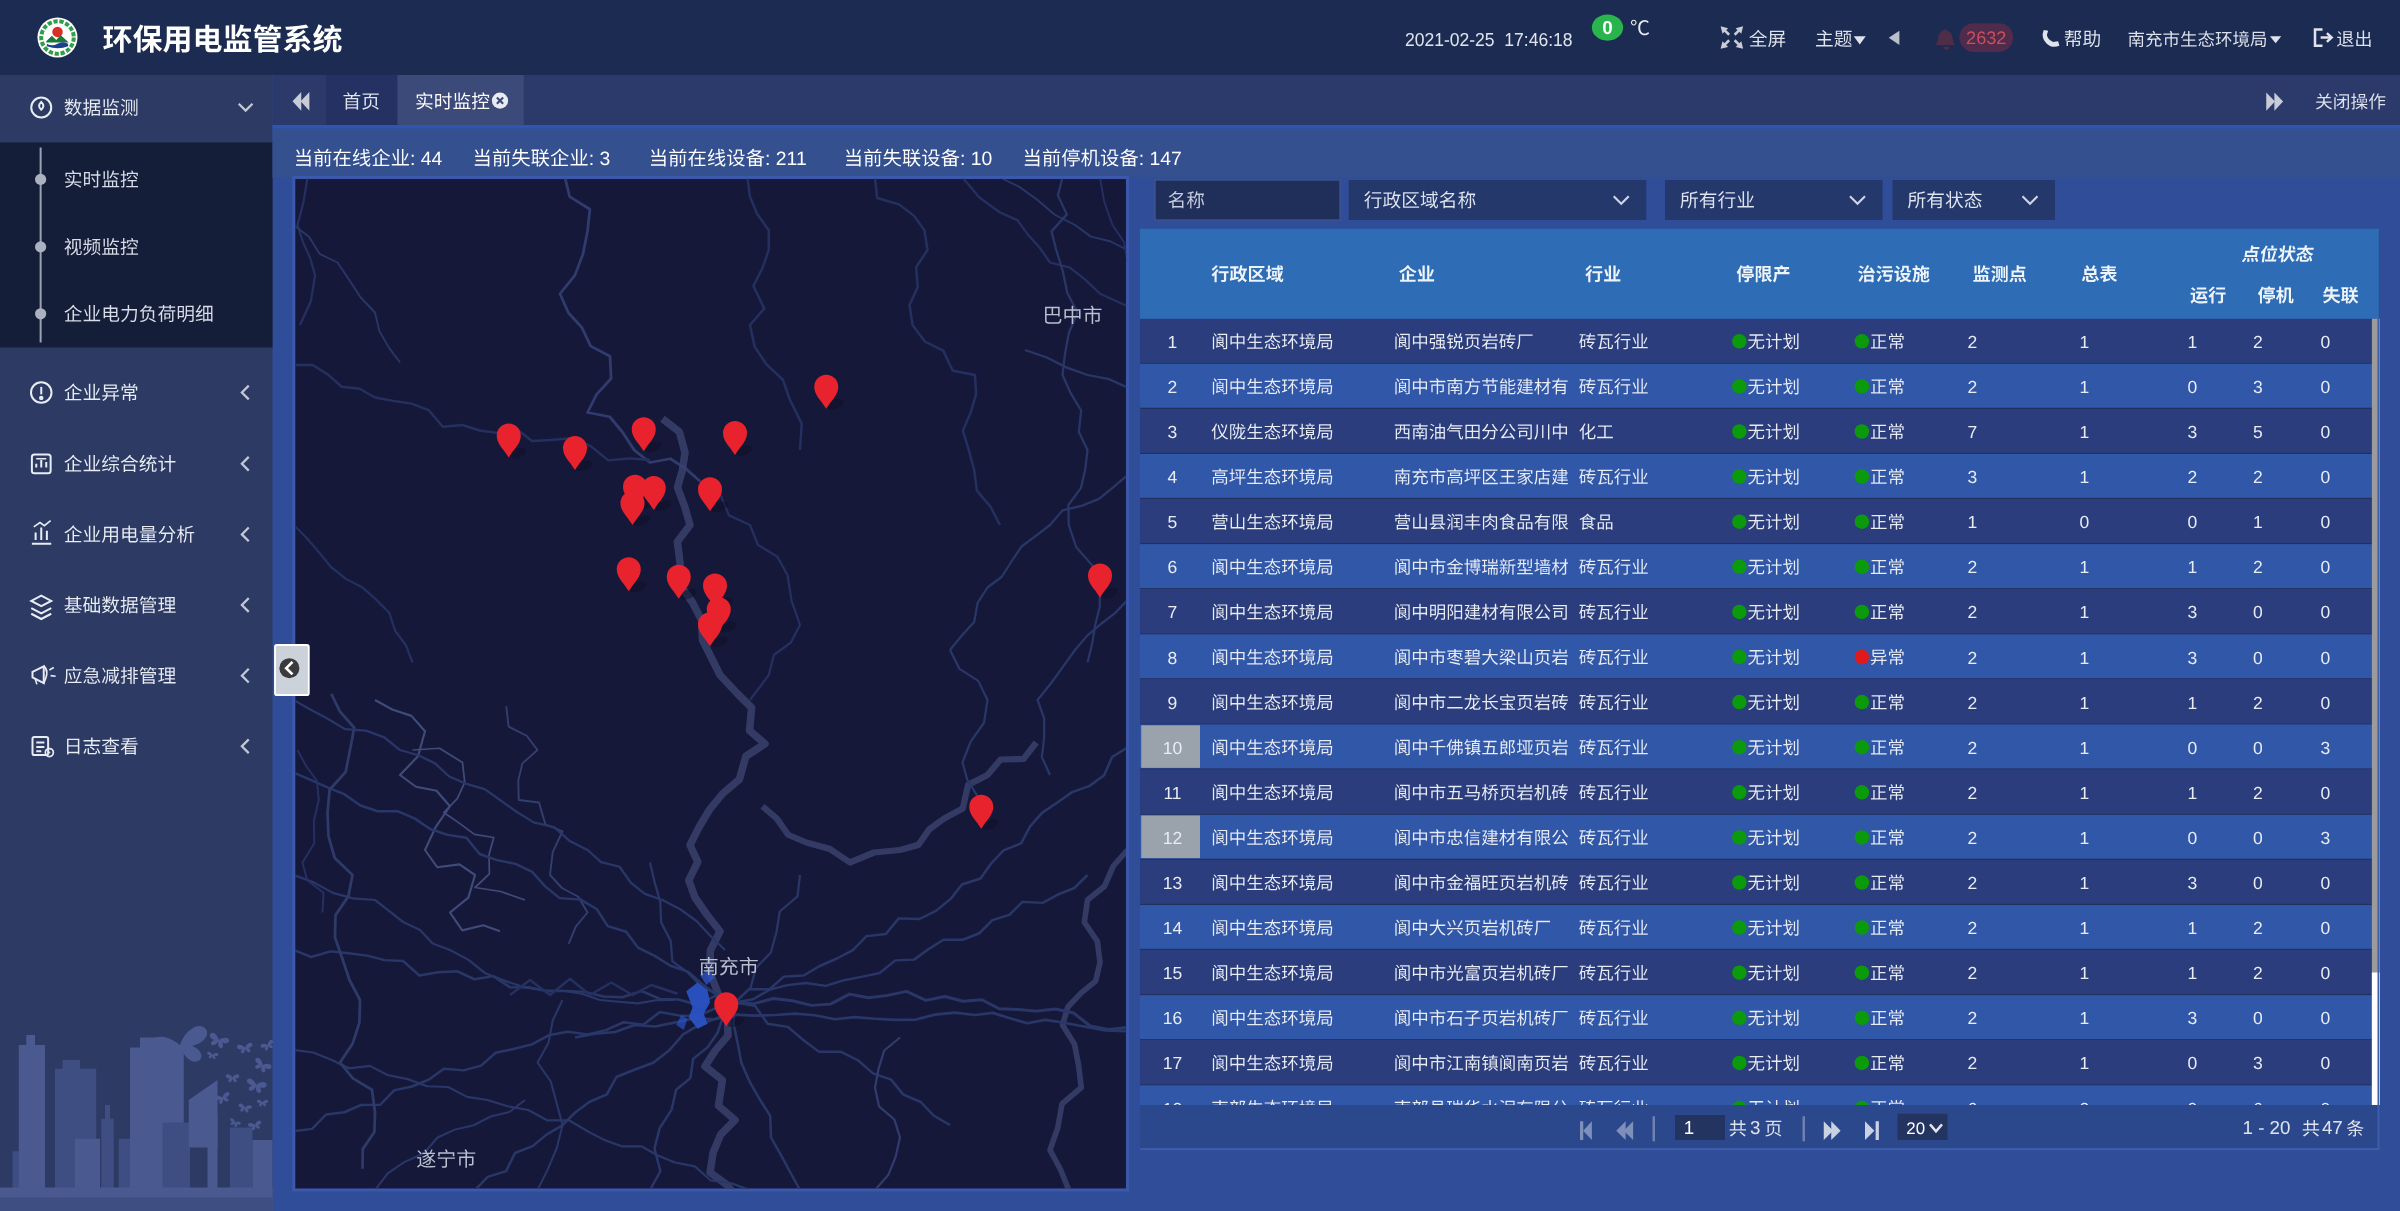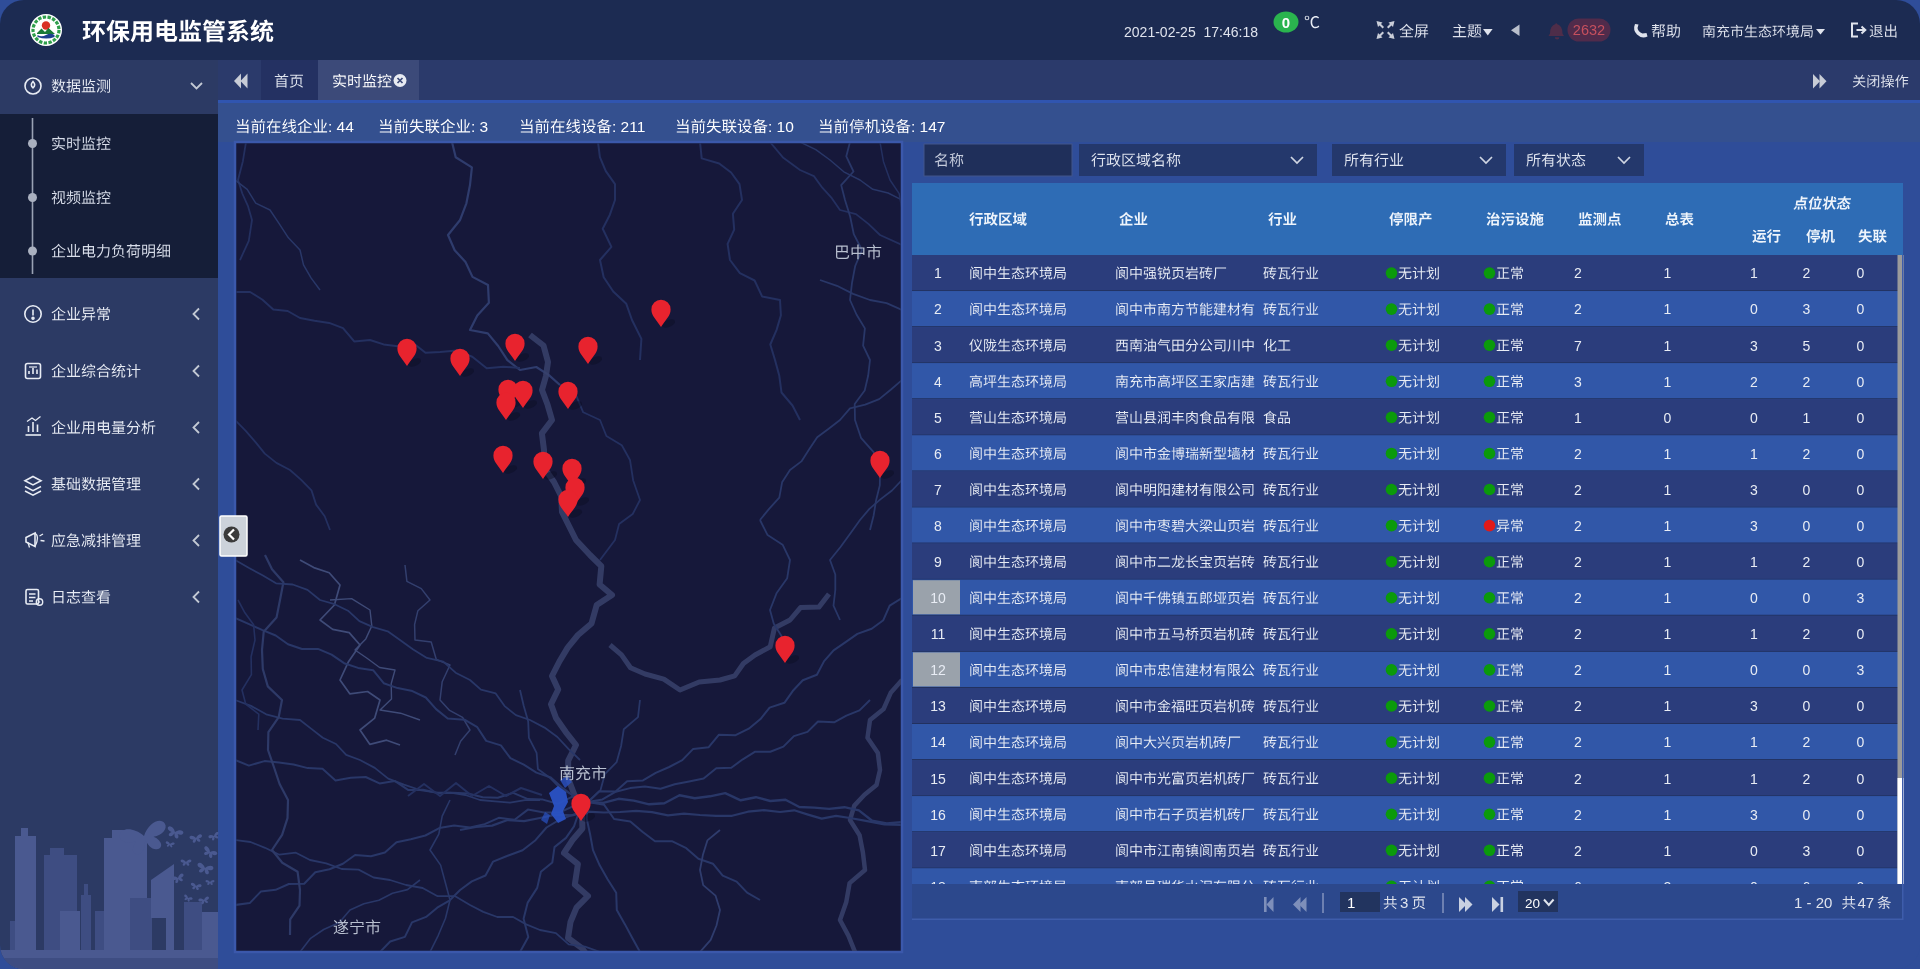--- a/index.html
+++ b/index.html
@@ -1,14 +1,14 @@
 <!DOCTYPE html>
 <html><head><meta charset="utf-8"><style>
 html,body{margin:0;padding:0;background:#2f4d99;}
-#p{position:relative;width:1920px;height:969px;overflow:hidden;border-radius:24px;}
+#p{position:relative;width:1920px;height:969px;overflow:hidden;}
 svg{font-family:"Liberation Sans",sans-serif;display:block;}
 </style></head><body>
 <div id="p">
 <svg width="1920" height="969" viewBox="0 0 1920 969">
       <defs>
         <clipPath id="mapclip">
           <rect x="236" y="143" width="665" height="808"></rect>
         </clipPath>
         <clipPath id="tclip">
           <rect x="912" y="255" width="991" height="629"></rect>

